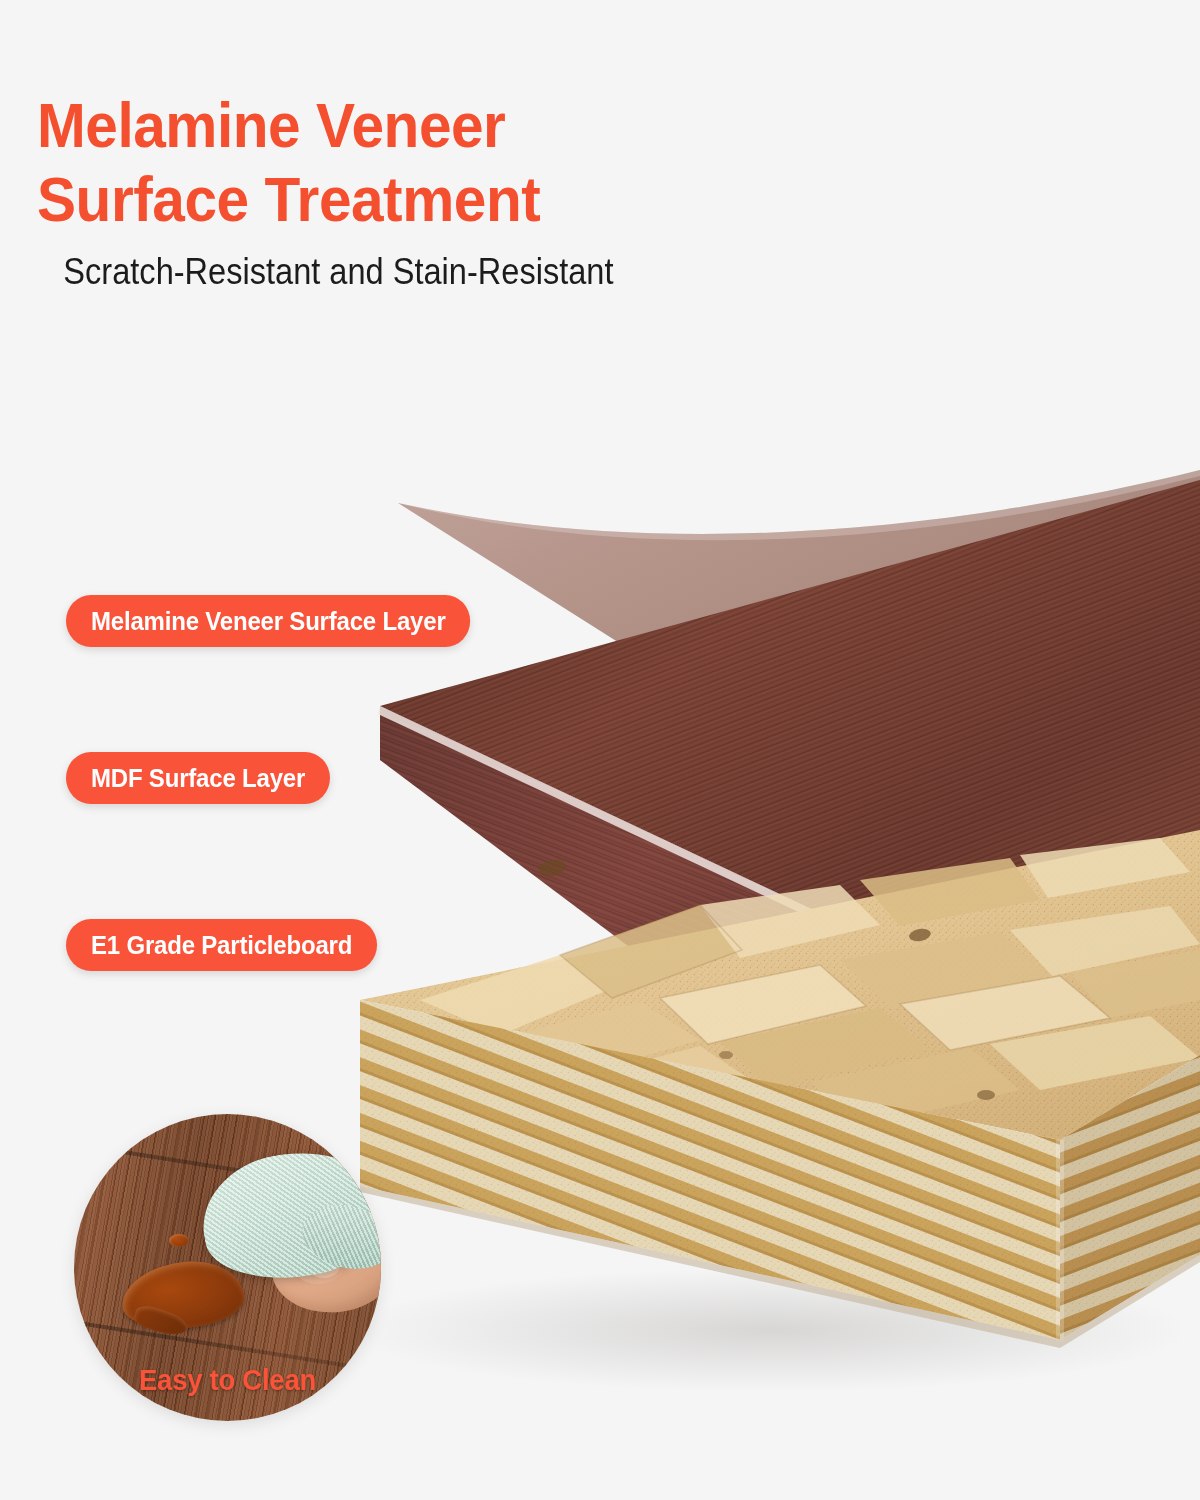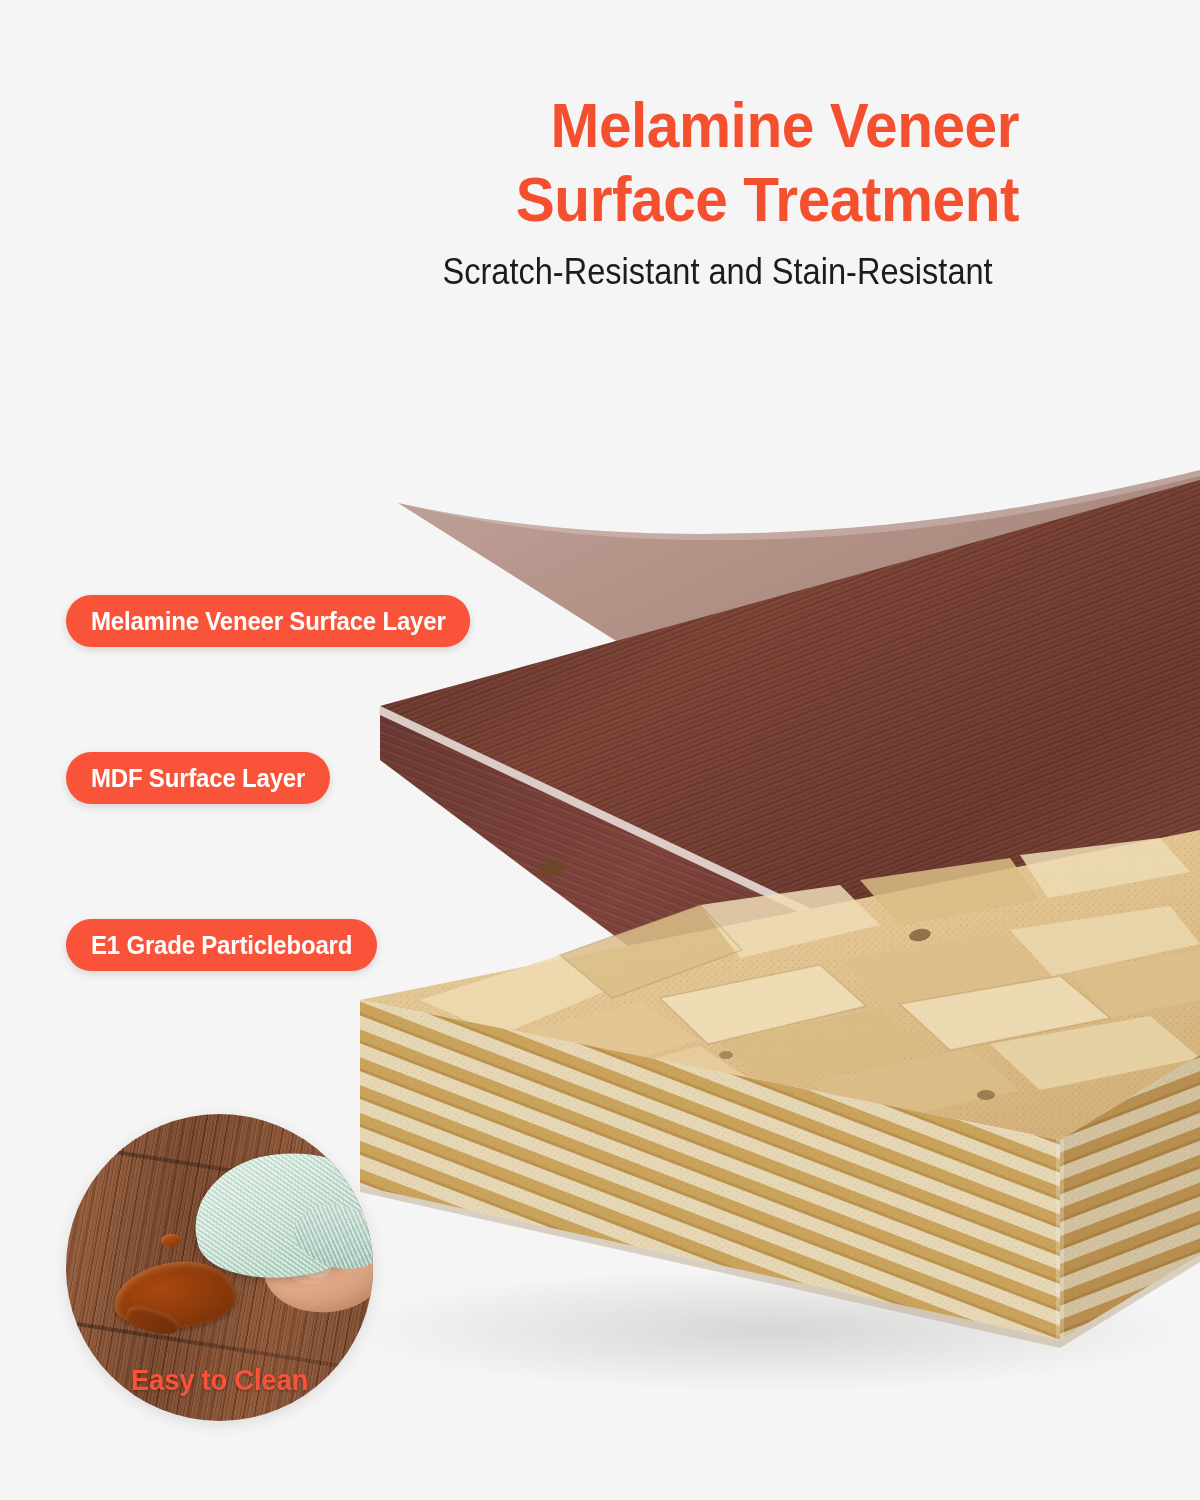--- a/index.html
+++ b/index.html
@@ -7,21 +7,21 @@
   body{
     width:1200px;height:1500px;
     background:#f5f5f5;
     font-family:"Liberation Sans", sans-serif;
     overflow:hidden;
     position:relative;
   }
   .stage{position:absolute;inset:0;width:1200px;height:1500px;overflow:hidden;}
 
   
-  .header{position:absolute;left:0;top:0;width:1056px;text-align:right;}
+  .header{position:absolute;left:0;top:0;width:1056px;text-align:left;}
   .title{
     margin:0;padding:0;
     color:#f4502f;
     font-family:"Liberation Sans", sans-serif;
     font-weight:bold;
     font-size:63px;
     line-height:74px;
     letter-spacing:-0.5px;
     transform:scaleX(0.93);
     transform-origin:center top;
@@ -62,21 +62,21 @@
     transform-origin:left center;
     z-index:40;
   }
   #badge-0{left:66px;top:595px;}
   #badge-1{left:66px;top:752px;}
   #badge-2{left:66px;top:919px;}
 
   
   .clean-circle{
     position:absolute;
-    left:66px;top:1114px;
+    left:74px;top:1114px;
     width:307px;height:307px;
     border-radius:50%;
     overflow:hidden;
     z-index:45;
     box-shadow:0 4px 16px rgba(0,0,0,.10);
   }
   .clean-circle .wood{
     position:absolute;inset:-20%;
     background:
       repeating-linear-gradient(100deg,

